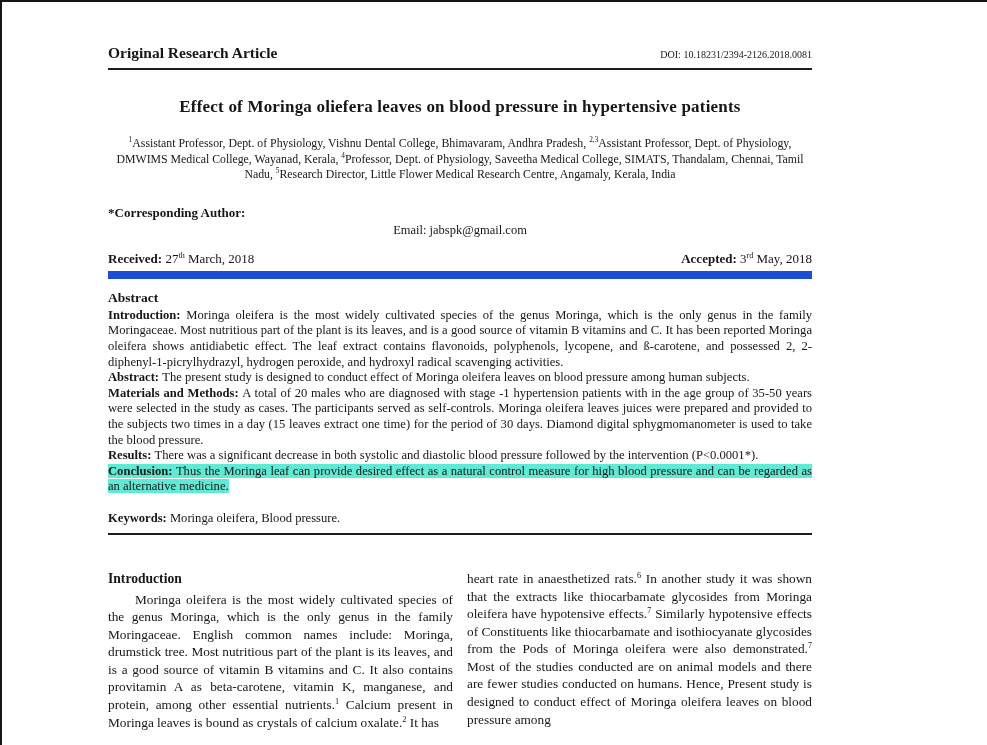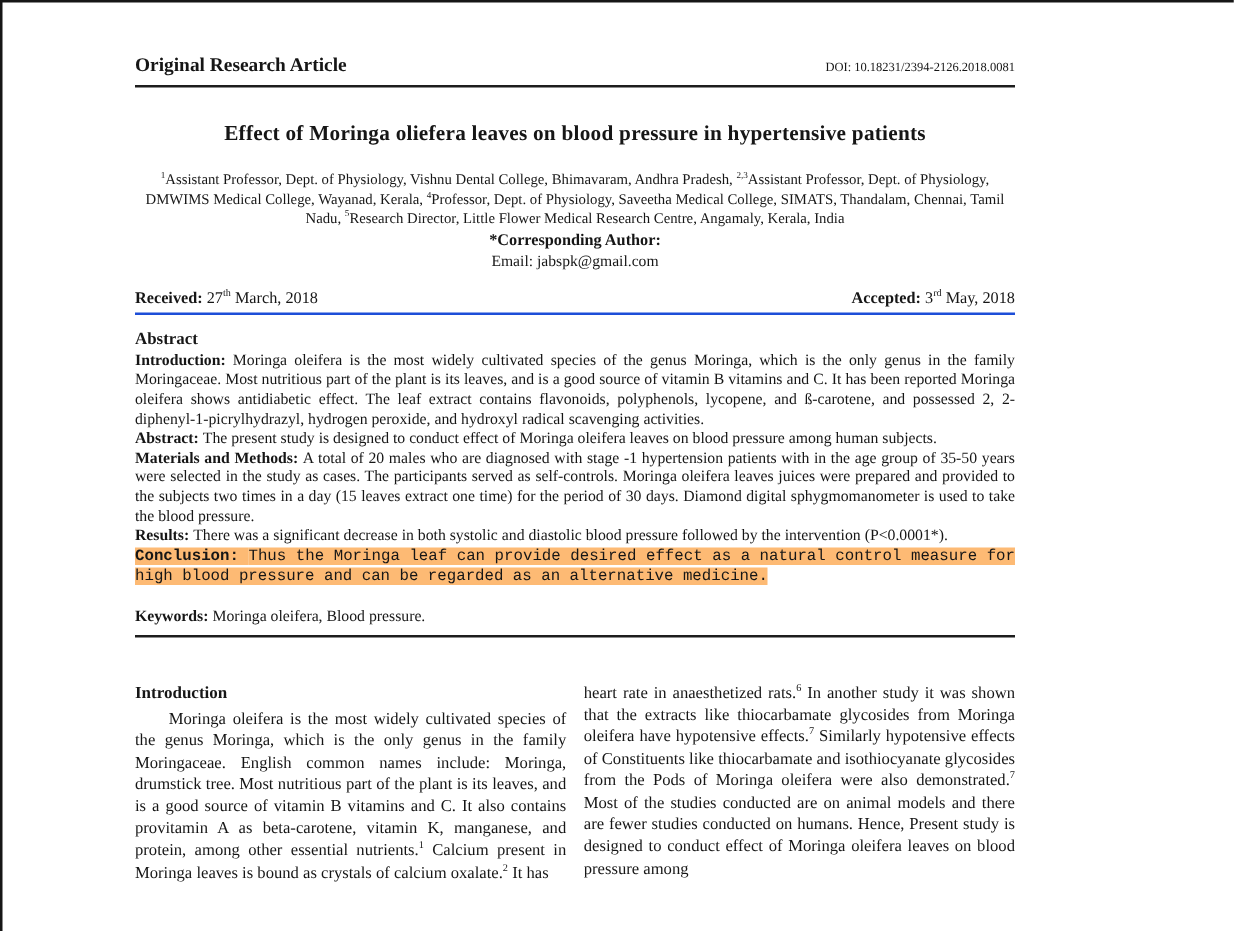--- a/index.html
+++ b/index.html
@@ -29,47 +29,47 @@
   }
   .authors {
     margin-top:17px; text-align:center;
     font-size:13.5px;
   }
   .affil {
     margin-top:19px; text-align:center;
     font-size:11.8px; line-height:15.6px;
     padding:0 4px;
   }
-  .corr-label { margin-top:1px; text-align:center; font-weight:bold; font-size:13px; }
+  .corr-label { margin-top:22px; font-weight:bold; font-size:13px; }
   .corr-email { margin-top:2px; text-align:center; font-size:12.5px; }
 
   .dates-row {
     margin-top:13px; display:flex; justify-content:space-between; align-items:baseline;
     font-size:13px;
-    border-bottom:2px solid #1d4ed8; padding-bottom:4px;
+    border-bottom:8px solid #1d4ed8; padding-bottom:4px;
   }
 
   .abstract-heading { margin-top:11px; font-weight:bold; font-size:13.5px; margin-bottom:2px; }
   .abs-p {
     margin:0; font-size:12.6px; line-height:15.6px;
     text-align:justify;
   }
   .keywords {
     margin-top:16px; font-size:12.6px;
     border-bottom:2px solid #1d1d1d; padding-bottom:7px;
   }
 
   .cols { margin-top:15px; display:flex; gap:14px; }
   .col { flex:1 1 0; font-size:13.3px; line-height:17.6px; text-align:justify;margin-top:20px; }
   .col-heading { font-weight:bold; font-size:13.6px; margin-bottom:3px; text-align:left; }
   .indent-first { text-indent:27px; }
   .col p { margin:0; }
 
   .b { font-weight:bold; }
-  .hl { background:#fdba74;font-family:Liberation Mono, monospace; }
+  .hl { background:#5eead4; }
   sup { font-size:0.62em; line-height:0; vertical-align:super; }
 </style>
 </head>
 <body>
 
 <div class="edge-top"></div>
 <div class="edge-left"></div>
 
 <div class="content">
 

